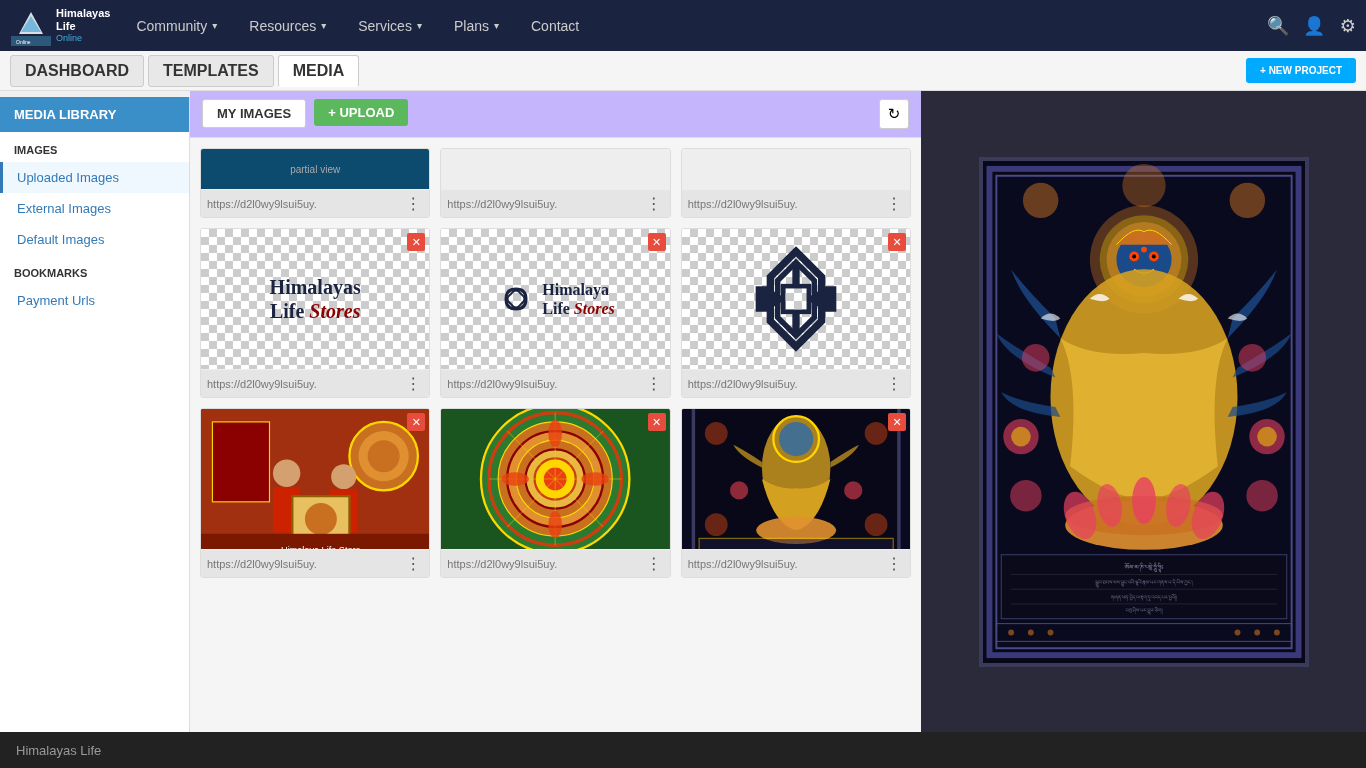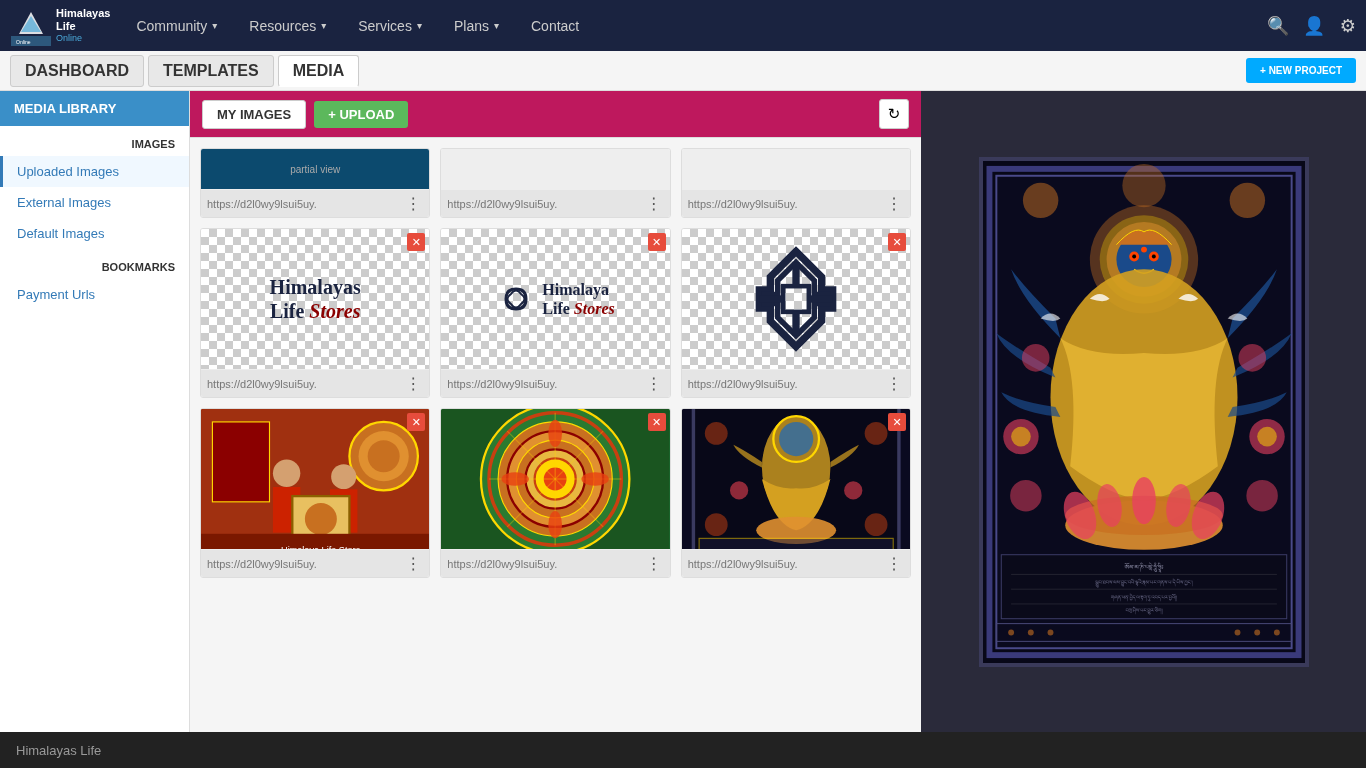--- a/index.html
+++ b/index.html
@@ -99,53 +99,53 @@
       display: flex;
       height: calc(768px - 51px - 40px - 36px);
     }
 
     
     .sidebar {
       width: 190px;
       background: white;
       border-right: 1px solid #ddd;
       flex-shrink: 0;
+      margin-top: 6px;
     }
     .sidebar-header {
       background: #3a8fc8;
       color: white;
       padding: 10px 14px;
       font-weight: bold;
       font-size: 13px;
       text-transform: uppercase;
     }
     .sidebar-section-title {
       padding: 12px 14px 6px;
       font-size: 11px;
       font-weight: bold;
       color: #333;
       text-transform: uppercase;
-      text-align: right;
     }
     .sidebar-item {
       padding: 8px 14px;
       cursor: pointer;
       color: #337ab7;
       font-size: 13px;
       border-left: 3px solid transparent;
     }
     .sidebar-item.active { border-left-color: #337ab7; background: #f0f8ff; }
 
     
     .media-toolbar {
-      background: #be185d;
+      background: #c4b5fd;
       border-bottom: 1px solid #ddd;
       padding: 8px 12px;
       display: flex;
-      align-items: center;
+      align-items: flex-start;
       gap: 8px;
     }
     .my-images-btn {
       background: white;
       border: 1px solid #ccc;
       padding: 6px 14px;
       border-radius: 3px;
       cursor: pointer;
       font-size: 13px;
       font-weight: bold;

